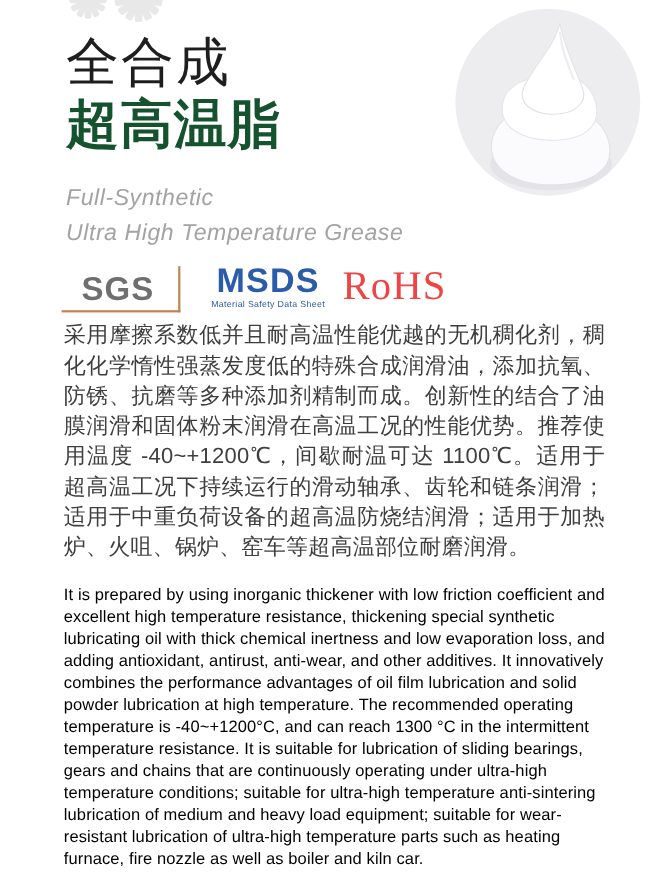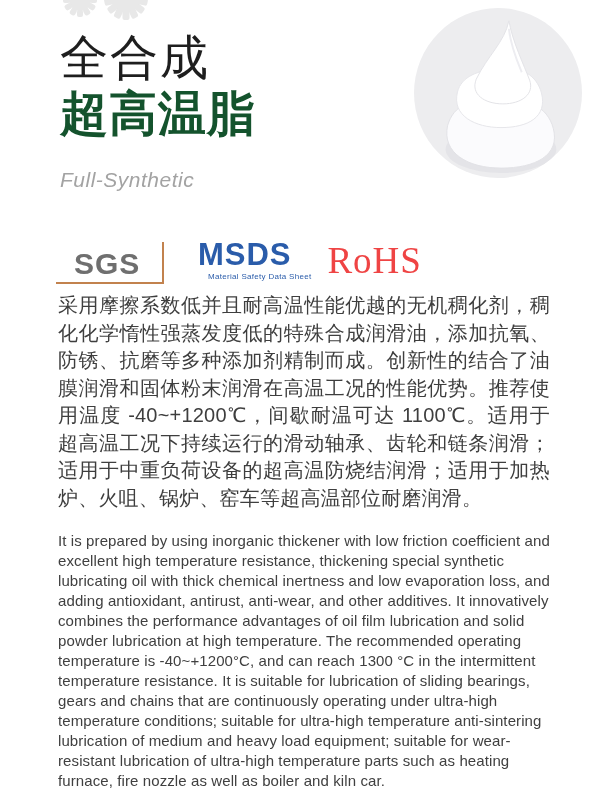--- a/index.html
+++ b/index.html
@@ -16,39 +16,39 @@
   }
   .product-circle svg{display:block;width:100%;height:100%;}
   
   .title-block{position:absolute;left:60px;top:30px;}
   .title-cn{font-size:48px;line-height:56px;color:#1e1e1e;font-weight:500;letter-spacing:2px;}
   .title-cn.red{color:#14532d;font-weight:800;letter-spacing:1px;}
   .subtitle{position:absolute;left:60px;top:164px;font-style:italic;font-size:21px;
     line-height:32px;color:#a3a3a3;letter-spacing:0.5px;}
   
   .certs{position:absolute;left:62px;top:238px;display:flex;align-items:flex-end;}
-  .sgs{position:relative;height:46px;width:102px;margin-right:14px;}
+  .sgs{position:relative;height:46px;width:102px;margin-right:28px;}
   .sgs-text{position:absolute;left:12px;bottom:3px;font-size:30px;font-weight:700;
     color:#6f6f6f;letter-spacing:1px;font-family:"Liberation Sans",sans-serif;}
   .sgs-hline{position:absolute;left:-6px;bottom:0;width:108px;height:2px;background:#c2824e;}
   .sgs-vline{position:absolute;right:0;bottom:0;width:2px;height:42px;background:#c2824e;}
   .msds{position:relative;height:46px;margin-right:16px;text-align:center;}
   .msds-text{font-size:31px;font-weight:800;color:#2a5caa;letter-spacing:1px;line-height:33px;}
-  .msds-caption{font-size:8px;color:#2a5caa;letter-spacing:0.3px;margin-top:1px;margin-left:30px;}
+  .msds-caption{font-size:8px;color:#2a5caa;letter-spacing:0.3px;margin-top:1px;}
   .rohs{font-family:"Liberation Serif",serif;font-size:37px;line-height:40px;color:#ef4444;
     letter-spacing:1px;padding-bottom:3px;}
   
   .desc-cn{
     position:absolute;left:58px;top:292px;width:492px;margin:0;
     font-size:20px;line-height:27.5px;color:#3e3e3e;font-weight:500;
     text-align:justify;text-justify:inter-character;letter-spacing:0.2px;
   }
   .desc-en{
     position:absolute;left:58px;top:531px;width:496px;margin:0;
-    font-size:15px;line-height:20px;color:#404040;letter-spacing:0.1px;
+    font-size:15px;line-height:20px;color:#000000;letter-spacing:0.1px;
   }
 </style>
 </head>
 <body>
 
 <div class="page">
 
   <svg class="gears" width="120" height="32" viewBox="0 0 120 32">
     <g fill="#e8e8e8">
       <g transform="translate(28,0)">
@@ -88,20 +88,21 @@
     </svg>
   </div>
 
   <div class="title-block">
     <div class="title-cn">全合成</div>
     <div class="title-cn red">超高温脂</div>
   </div>
 
   <div class="subtitle">
     <div>Full-Synthetic</div>
+    <div>Ultra High Temperature Grease</div>
   </div>
 
   <div class="certs">
     <div class="sgs">
       <span class="sgs-text">SGS</span>
       <span class="sgs-hline"></span>
       <span class="sgs-vline"></span>
     </div>
     <div class="msds">
       <div class="msds-text">MSDS</div>

